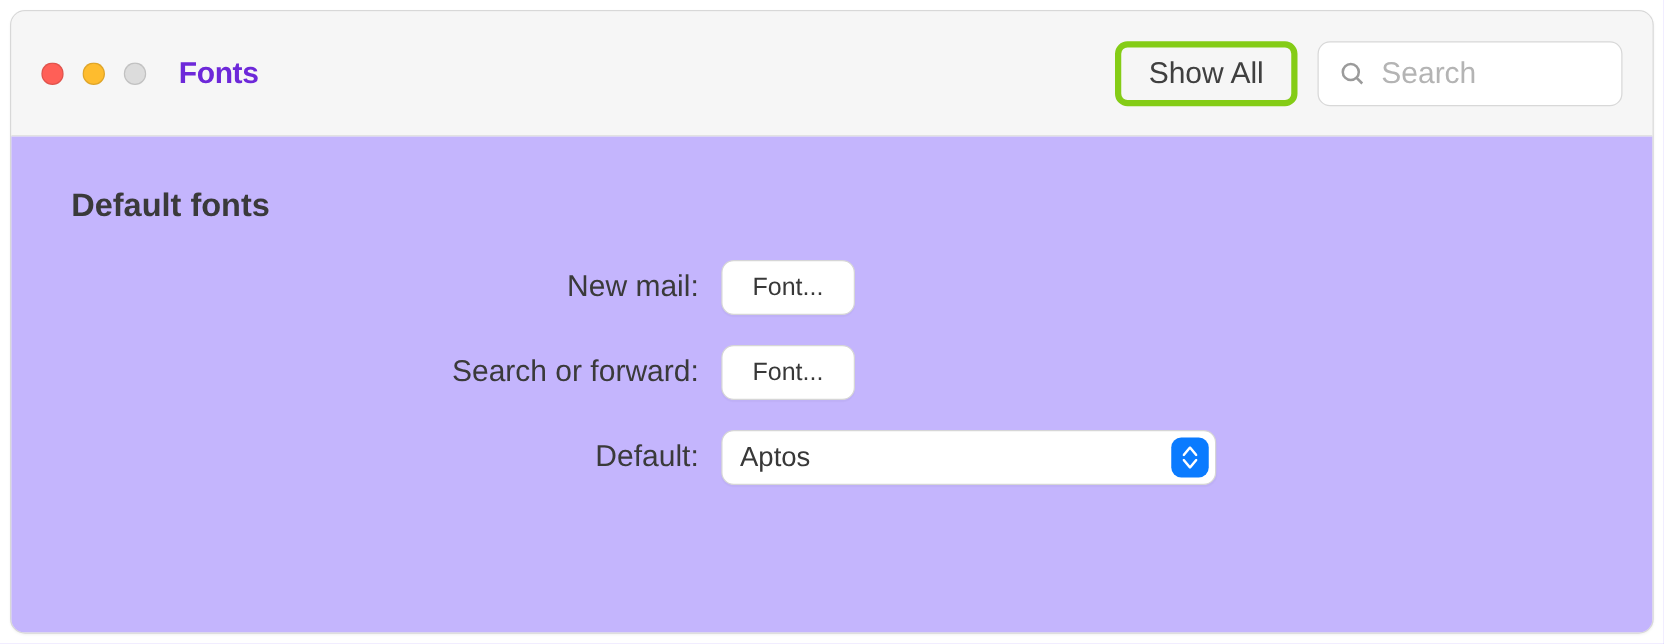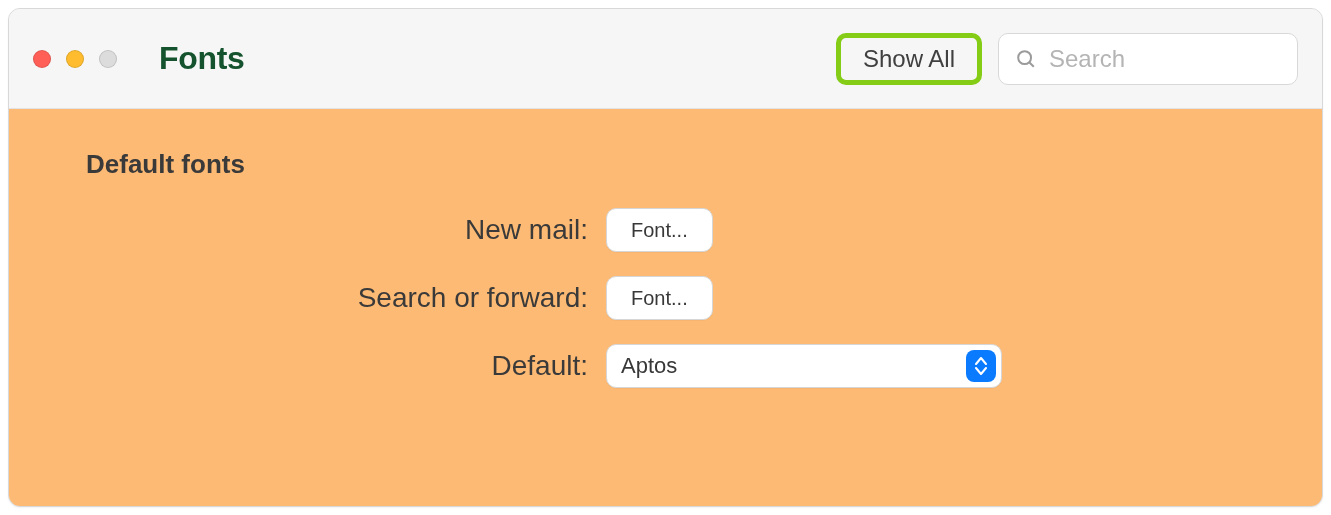--- a/index.html
+++ b/index.html
@@ -44,24 +44,24 @@
     }
     .traffic-light {
       width: 18px;
       height: 18px;
       border-radius: 50%;
     }
     .tl-close { background: #ff5f57; border: 0.5px solid rgba(0,0,0,0.12); }
     .tl-min   { background: #febc2e; border: 0.5px solid rgba(0,0,0,0.12); }
     .tl-max   { background: #dcdcdc; border: 0.5px solid rgba(0,0,0,0.12); }
     .window-title {
-      margin-left: 42px;
-      font-size: 32px;
+      margin-left: 26px;
+      font-size: 24px;
       font-weight: 700;
-      color: #14532d;
+      color: #6d28d9;
       letter-spacing: -0.3px;
     }
     .toolbar-right {
       margin-left: auto;
       display: flex;
       gap: 16px;
       align-items: center;
     }
     .btn-showall {
       height: 52px;
@@ -70,21 +70,21 @@
       border: 5px solid #84cc16;
       border-radius: 10px;
       font-size: 24px;
       color: #404040;
       display: flex;
       align-items: center;
       cursor: pointer;
     }
     .search-field {
       height: 52px;
-      width: 300px;
+      width: 244px;
       background: #ffffff;
       border: 1px solid #d8d8d8;
       border-radius: 10px;
       display: flex;
       align-items: center;
       padding: 0 16px;
       gap: 12px;
     }
     .search-icon {
       display: flex;
@@ -97,38 +97,38 @@
       font-size: 24px;
       color: #333;
       background: transparent;
       flex: 1;
     }
     .search-input::placeholder {
       color: #b4b4b4;
     }
     .content {
       flex: 1;
-      background: #fdba74;
-      padding: 40px 77px;
+      background: #c4b5fd;
+      padding: 40px 48px;
     }
     .section-heading {
       font-size: 26px;
       font-weight: 700;
       color: #3a3a3a;
       margin-bottom: 28px;
     }
     .form-row {
       display: flex;
       align-items: center;
       margin-bottom: 24px;
     }
     .form-label {
       width: 520px;
       text-align: right;
-      font-size: 28px;
+      font-size: 24px;
       color: #3a3a3a;
       padding-right: 18px;
     }
     .form-control-cell {
       display: flex;
       align-items: center;
     }
     .btn-font {
       height: 44px;
       padding: 0 24px;

